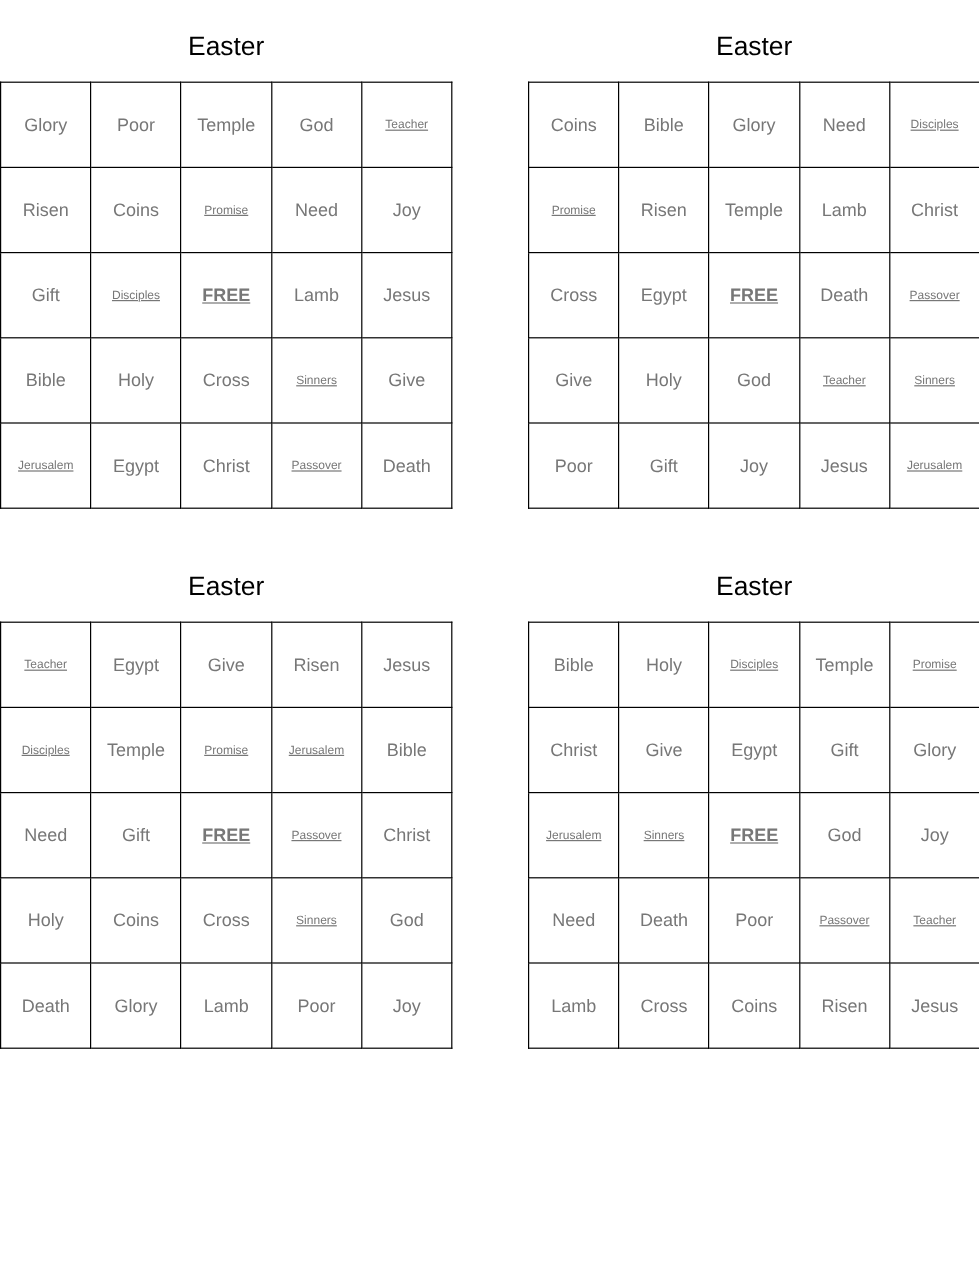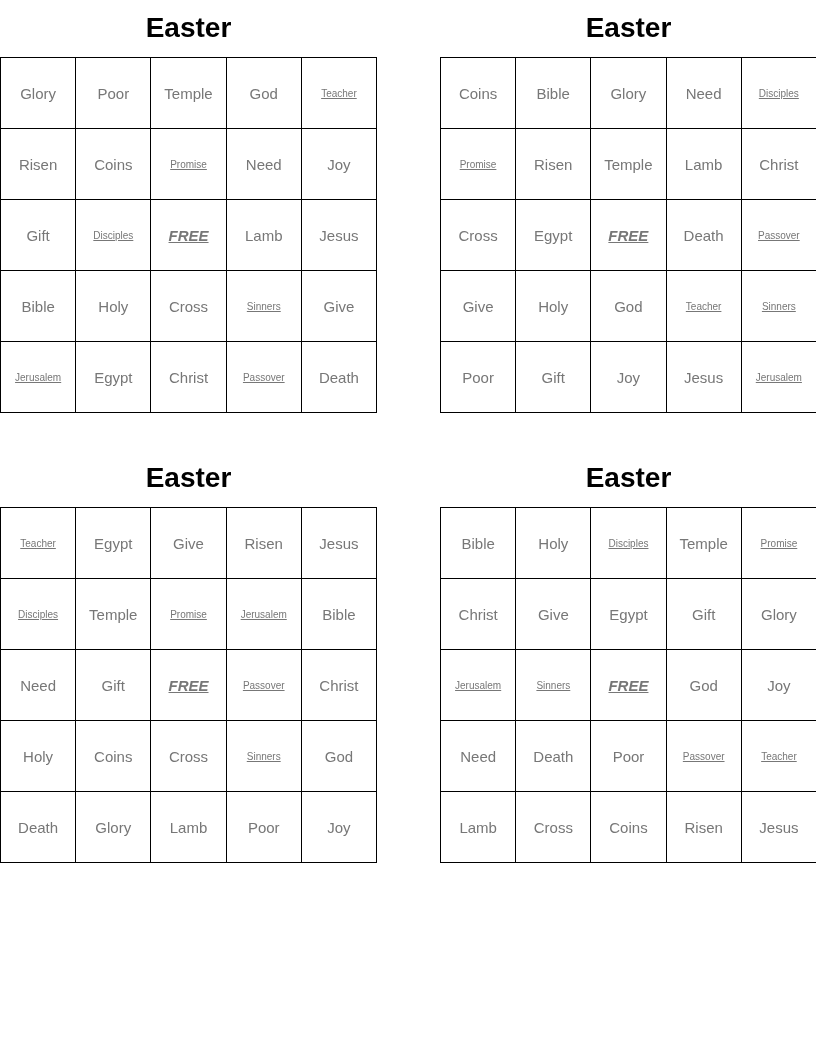--- a/index.html
+++ b/index.html
@@ -16,24 +16,24 @@
   }
   .card-block {
     position: absolute;
     width: 377px;
   }
   .card-block.pos-0 { left: 0px;   top: 14px; }
   .card-block.pos-1 { left: 440px; top: 14px; }
   .card-block.pos-2 { left: 0px;   top: 464px; }
   .card-block.pos-3 { left: 440px; top: 464px; }
   .card-title {
-    margin: 0 0 14px 0;
-    font-size: 28px;
+    margin: 11px 0 14px 0;
+    font-size: 22px;
     line-height: 27px;
-    font-weight: 700;
+    font-weight: 400;
     text-align: center;
     color: var(--title-color, #000000);
   }
   table.bingo-grid {
     border-collapse: collapse;
     table-layout: fixed;
     margin: 16px auto;
   }
   table.bingo-grid td {
     width: 75px;
@@ -46,21 +46,20 @@
     font-size: 15px;
     background: #ffffff;
   }
   table.bingo-grid td.small {
     font-size: 10px;
     text-decoration: underline;
   }
   table.bingo-grid td.free {
     font-weight: bold;
     text-decoration: underline;
-    font-style: italic;
   }
 </style>
 </head>
 <body>
 
 <div class="card-block pos-0">
   <h2 class="card-title">Easter</h2>
   <table class="bingo-grid">
       <tbody>
         <tr>

